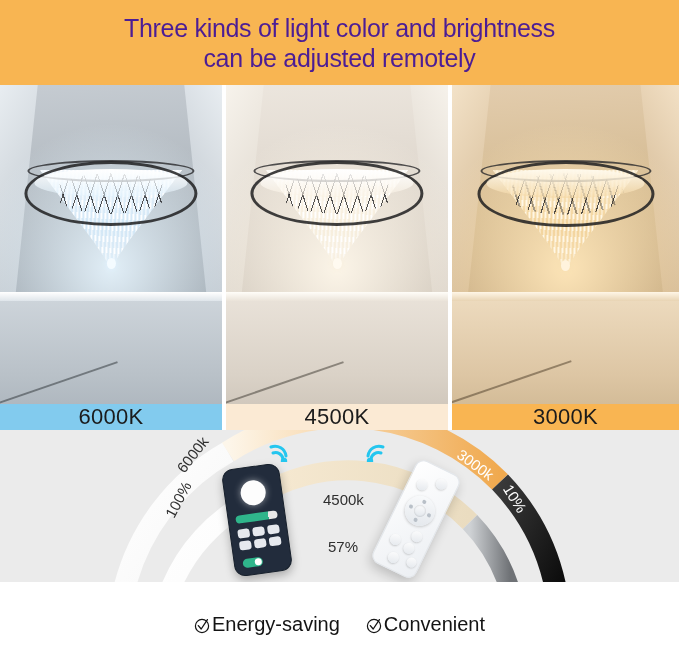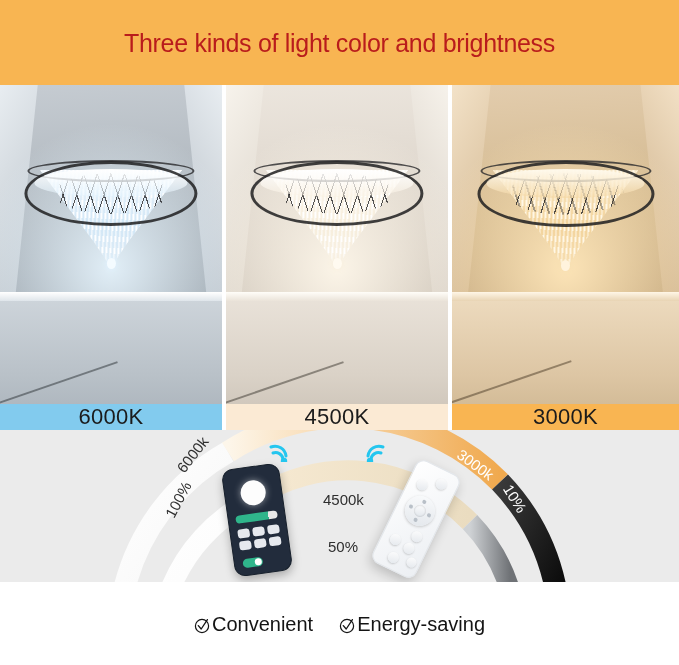--- a/index.html
+++ b/index.html
@@ -11,21 +11,21 @@
   }
   #root{position:relative;width:679px;height:665px;overflow:hidden;background:#fff;}
 
   
   .header{
     position:absolute;left:0;top:0;width:679px;height:85px;
     background:#f8b552;
     display:flex;flex-direction:column;align-items:center;justify-content:center;
   }
   .header-line{
-    color:#b91c1c;font-size:25px;line-height:30px;letter-spacing:-0.3px;
+    color:#4c1d95;font-size:25px;line-height:30px;letter-spacing:-0.3px;
     font-family:"Liberation Sans", sans-serif;white-space:nowrap;
   }
 
   
   .panels{position:absolute;left:0;top:85px;width:679px;height:345px;background:#fff;}
   .panel{position:absolute;top:0;height:345px;overflow:hidden;}
   .panel.p0{left:0px;width:222px;}
   .panel.p1{left:226px;width:222px;}
   .panel.p2{left:452px;width:227px;}
 
@@ -183,20 +183,21 @@
   .feature{display:flex;align-items:center;font-size:20px;color:#141414;white-space:nowrap;}
   .chk{display:inline-block;width:17px;height:17px;margin-right:1px;flex:none;}
 </style>
 </head>
 <body>
 
 <div id="root">
 
   <div class="header">
     <div class="header-line">Three kinds of light color and brightness</div>
+    <div class="header-line">can be adjusted remotely</div>
   </div>
 
   <div class="panels">
 
     <div class="panel p0">
       <div class="scene">
         <div class="ceiling"></div>
         <div class="cove-l"></div>
         <div class="cove-r"></div>
         <div class="glow"></div>
@@ -299,21 +300,21 @@
       <path d="M 500 52 A 216 216 0 0 1 556 160" fill="none" stroke="url(#gOuterR)" stroke-width="22"></path>
 
       <path d="M 170 160 A 170 170 0 0 1 252 70" fill="none" stroke="url(#gInnerL)" stroke-width="20"></path>
       <path d="M 252 70 A 170 170 0 0 1 470 92" fill="none" stroke="url(#gInnerM)" stroke-width="20"></path>
       <path d="M 470 92 A 170 170 0 0 1 510 160" fill="none" stroke="url(#gInnerR)" stroke-width="20"></path>
     </svg>
 
     <div class="arc-label" style="left:172px;top:16px;transform:rotate(-52deg);">6000k</div>
     <div class="arc-label" style="left:159px;top:61px;transform:rotate(-62deg);">100%</div>
     <div class="arc-label" style="left:323px;top:61px;">4500k</div>
-    <div class="arc-label" style="left:328px;top:108px;">50%</div>
+    <div class="arc-label" style="left:328px;top:108px;">57%</div>
     <div class="arc-label" style="left:455px;top:26px;transform:rotate(36deg);color:#ffffff;">3000k</div>
     <div class="arc-label on-dark" style="left:500px;top:60px;transform:rotate(58deg);">10%</div>
 
     <span class="wifi flip" style="left:290px;top:8px;">
       <svg width="30" height="24" viewBox="0 0 30 24">
         <path d="M4 18 a11 11 0 0 1 15 -9" fill="none" stroke="#24c6ef" stroke-width="3" stroke-linecap="round"></path>
         <path d="M7 21 a7.5 7.5 0 0 1 10 -6" fill="none" stroke="#24c6ef" stroke-width="3" stroke-linecap="round"></path>
         <circle cx="6" cy="23" r="3.2" fill="#24c6ef"></circle>
       </svg>
     </span>
@@ -358,27 +359,27 @@
 
   <div class="footer">
     <div class="features">
       <div class="feature">
         <span class="chk">
           <svg width="17" height="17" viewBox="0 0 17 17">
             <circle cx="8" cy="9" r="6.6" fill="none" stroke="#141414" stroke-width="1.2"></circle>
             <path d="M4.3 8.6 L7.2 12 L13.4 2.6" fill="none" stroke="#141414" stroke-width="1.3" stroke-linecap="round" stroke-linejoin="round"></path>
           </svg>
         </span>
-        <span>Convenient</span>
+        <span>Energy-saving</span>
       </div>
       <div class="feature">
         <span class="chk">
           <svg width="17" height="17" viewBox="0 0 17 17">
             <circle cx="8" cy="9" r="6.6" fill="none" stroke="#141414" stroke-width="1.2"></circle>
             <path d="M4.3 8.6 L7.2 12 L13.4 2.6" fill="none" stroke="#141414" stroke-width="1.3" stroke-linecap="round" stroke-linejoin="round"></path>
           </svg>
         </span>
-        <span>Energy-saving</span>
+        <span>Convenient</span>
       </div>
     </div>
   </div>
 
 </div>
 
 </body></html>

